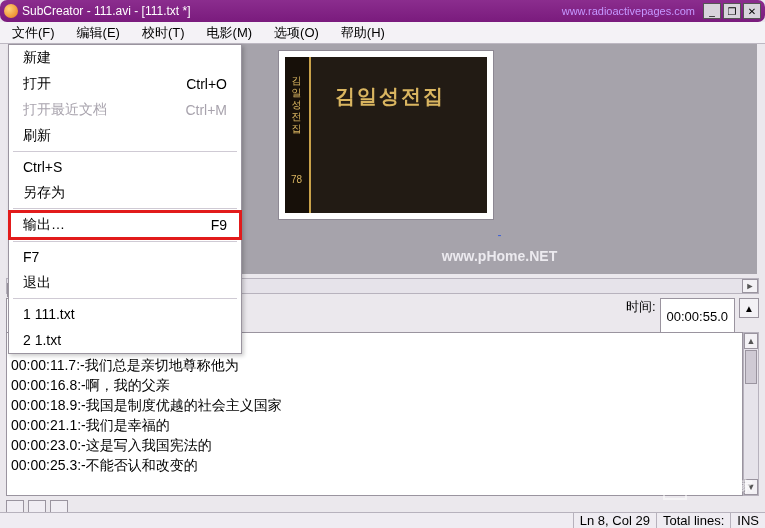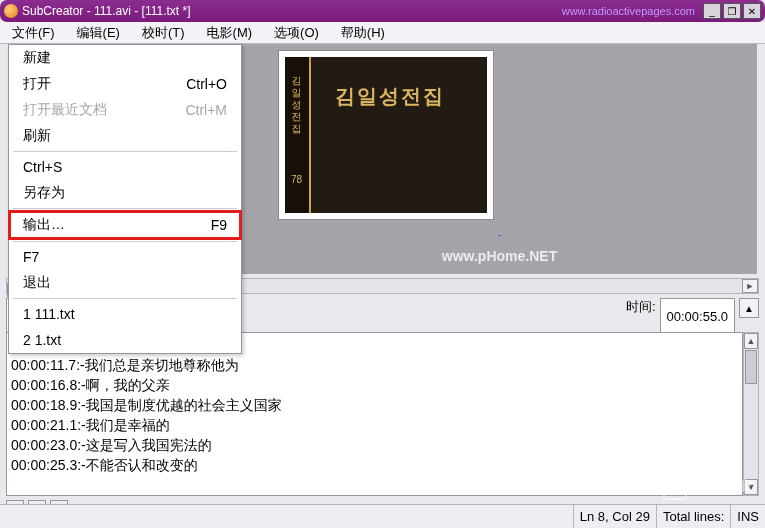--- a/index.html
+++ b/index.html
@@ -43,21 +43,21 @@
 
 .sublist { position: absolute; left: 6px; right: 22px; top: 332px; bottom: 32px; background: #fff; border: 1px solid #9a949f; overflow: hidden; font-size: 14px; line-height: 20px; padding: 2px 4px; }
 .vsb { position: absolute; right: 6px; top: 332px; bottom: 32px; width: 16px; background: #e6e3ea; border: 1px solid #b7b2bd; display: flex; flex-direction: column; }
 .vsb .tbtn { height: 16px; border: 1px solid #9a949f; background: #f3f1f5; font-size: 9px; color: #555; display: flex; align-items: center; justify-content: center; }
 .vsb .thumb { flex: 0 0 34px; margin: 1px; background: #cfcad4; border: 1px solid #9a949f; }
 .vsb .gap { flex: 1; }
 
 .toolstrip { position: absolute; left: 6px; bottom: 12px; display: flex; gap: 4px; }
 .toolstrip .tbtn2 { width: 18px; height: 16px; border: 1px solid #9a949f; background: #f0edf3; }
 
-.statusbar { position: absolute; left: 0; right: 0; bottom: 0; height: 24px; border-top: 1px solid #b7b2bd; background: #efecf2; font-size: 13px; display: flex; align-items: center; padding-left: 32px; }
+.statusbar { position: absolute; left: 0; right: 0; bottom: 0; height: 16px; border-top: 1px solid #b7b2bd; background: #efecf2; font-size: 13px; display: flex; align-items: center; padding-left: 32px; }
 .statusbar .cell { border-left: 1px solid #b7b2bd; padding: 0 6px; height: 100%; display: flex; align-items: center; }
 .statusbar .fill { flex: 1; }
 
 .bg-watermark { position: absolute; right: 12px; bottom: 28px; color: rgba(255,255,255,.55); font-size: 14px; font-weight: bold; pointer-events: none; display: flex; align-items: center; gap: 6px; }
 .bg-watermark .house { width: 32px; height: 26px; position: relative; }
 .bg-watermark .house::before { content: ""; position: absolute; left: 4px; right: 4px; bottom: 0; top: 10px; border: 2px solid rgba(255,255,255,.5); }
 .bg-watermark .house::after { content: ""; position: absolute; left: 0; right: 0; top: 0; height: 12px; background: linear-gradient(135deg, transparent 48%, rgba(255,255,255,.5) 48% 52%, transparent 52%), linear-gradient(-135deg, transparent 48%, rgba(255,255,255,.5) 48% 52%, transparent 52%); }
 </style>
 </head>
 <body>

